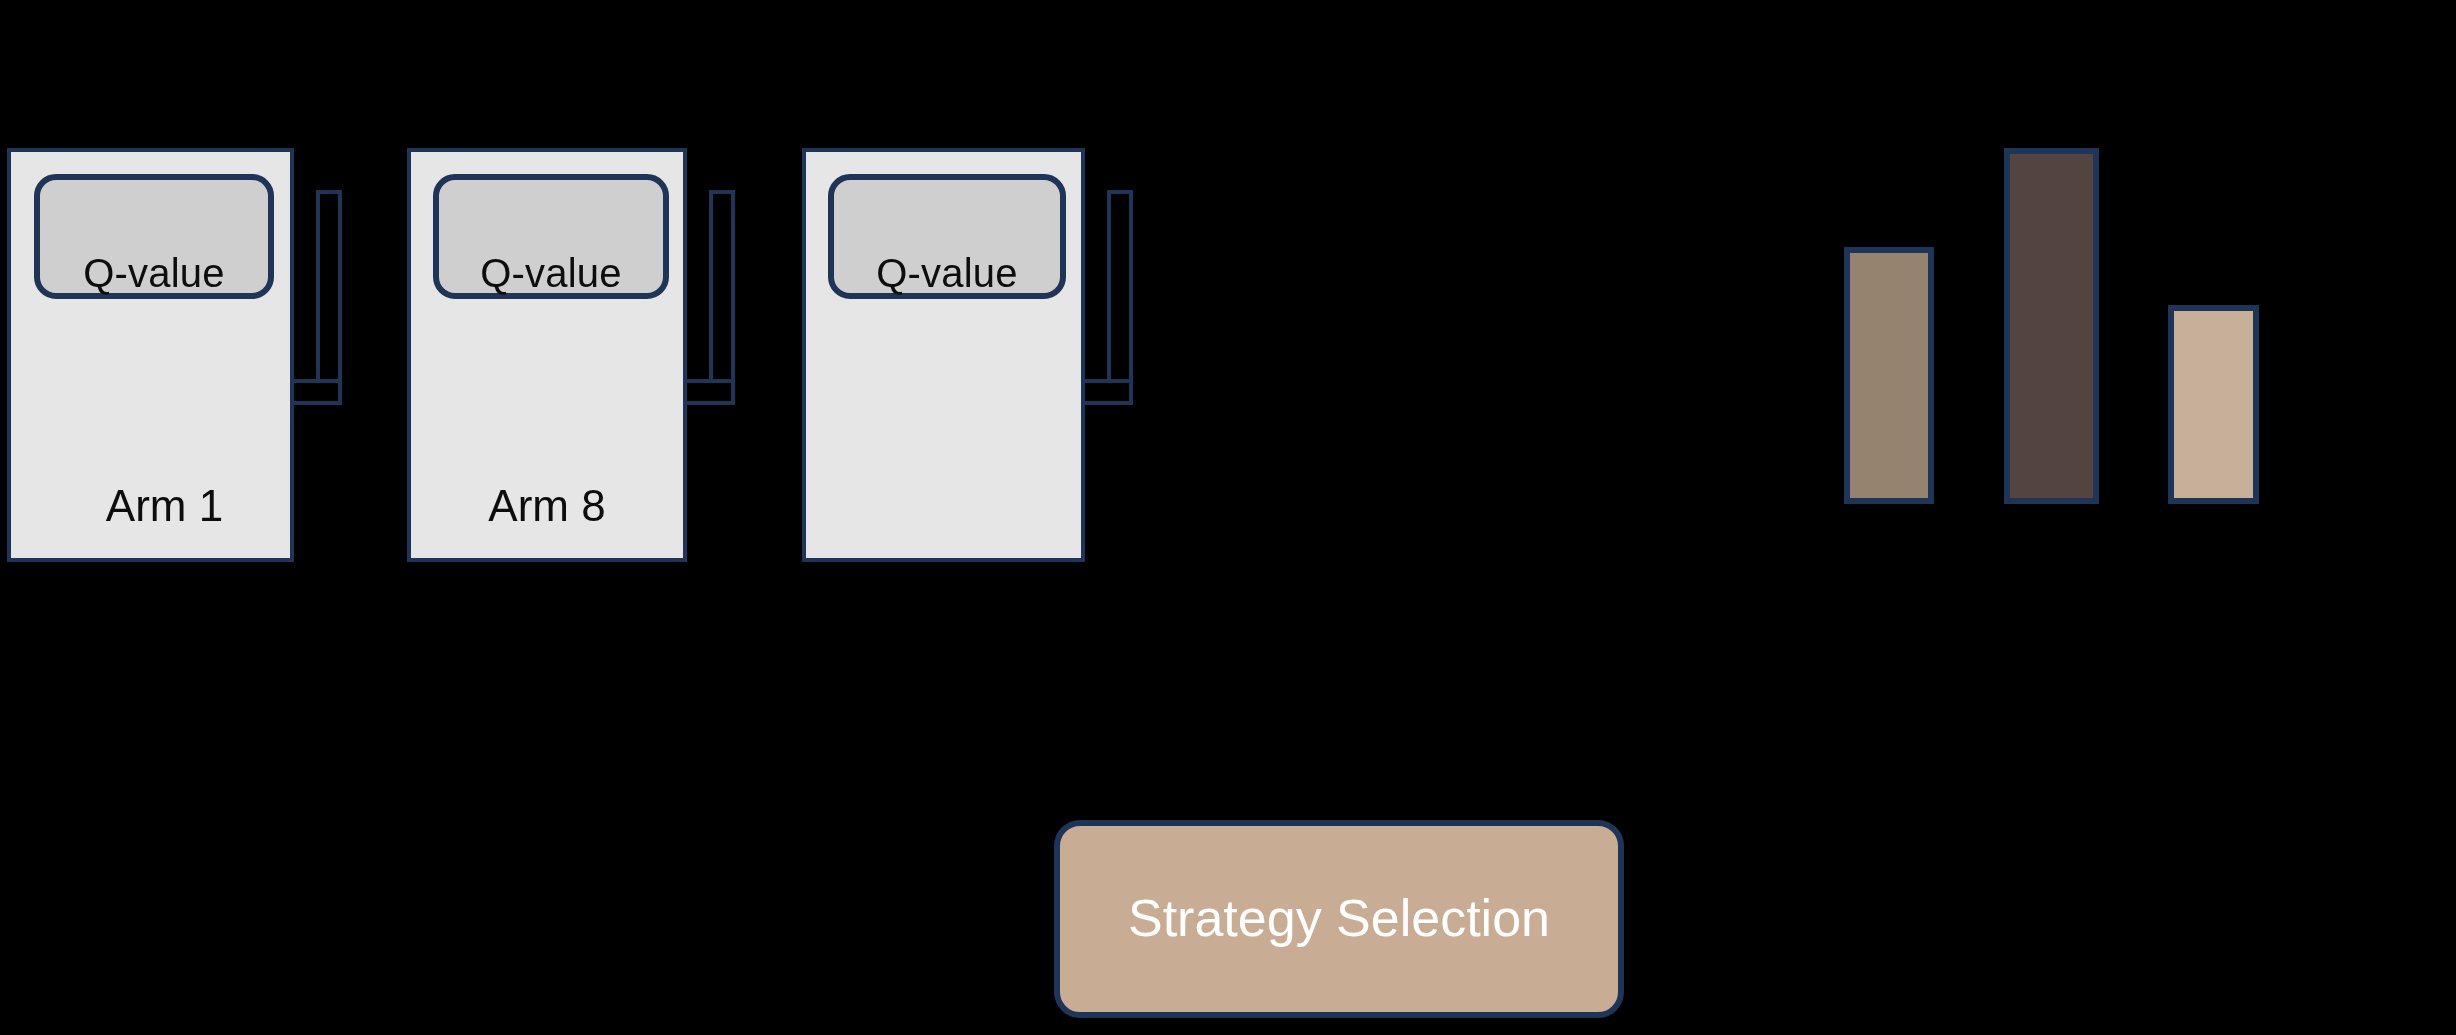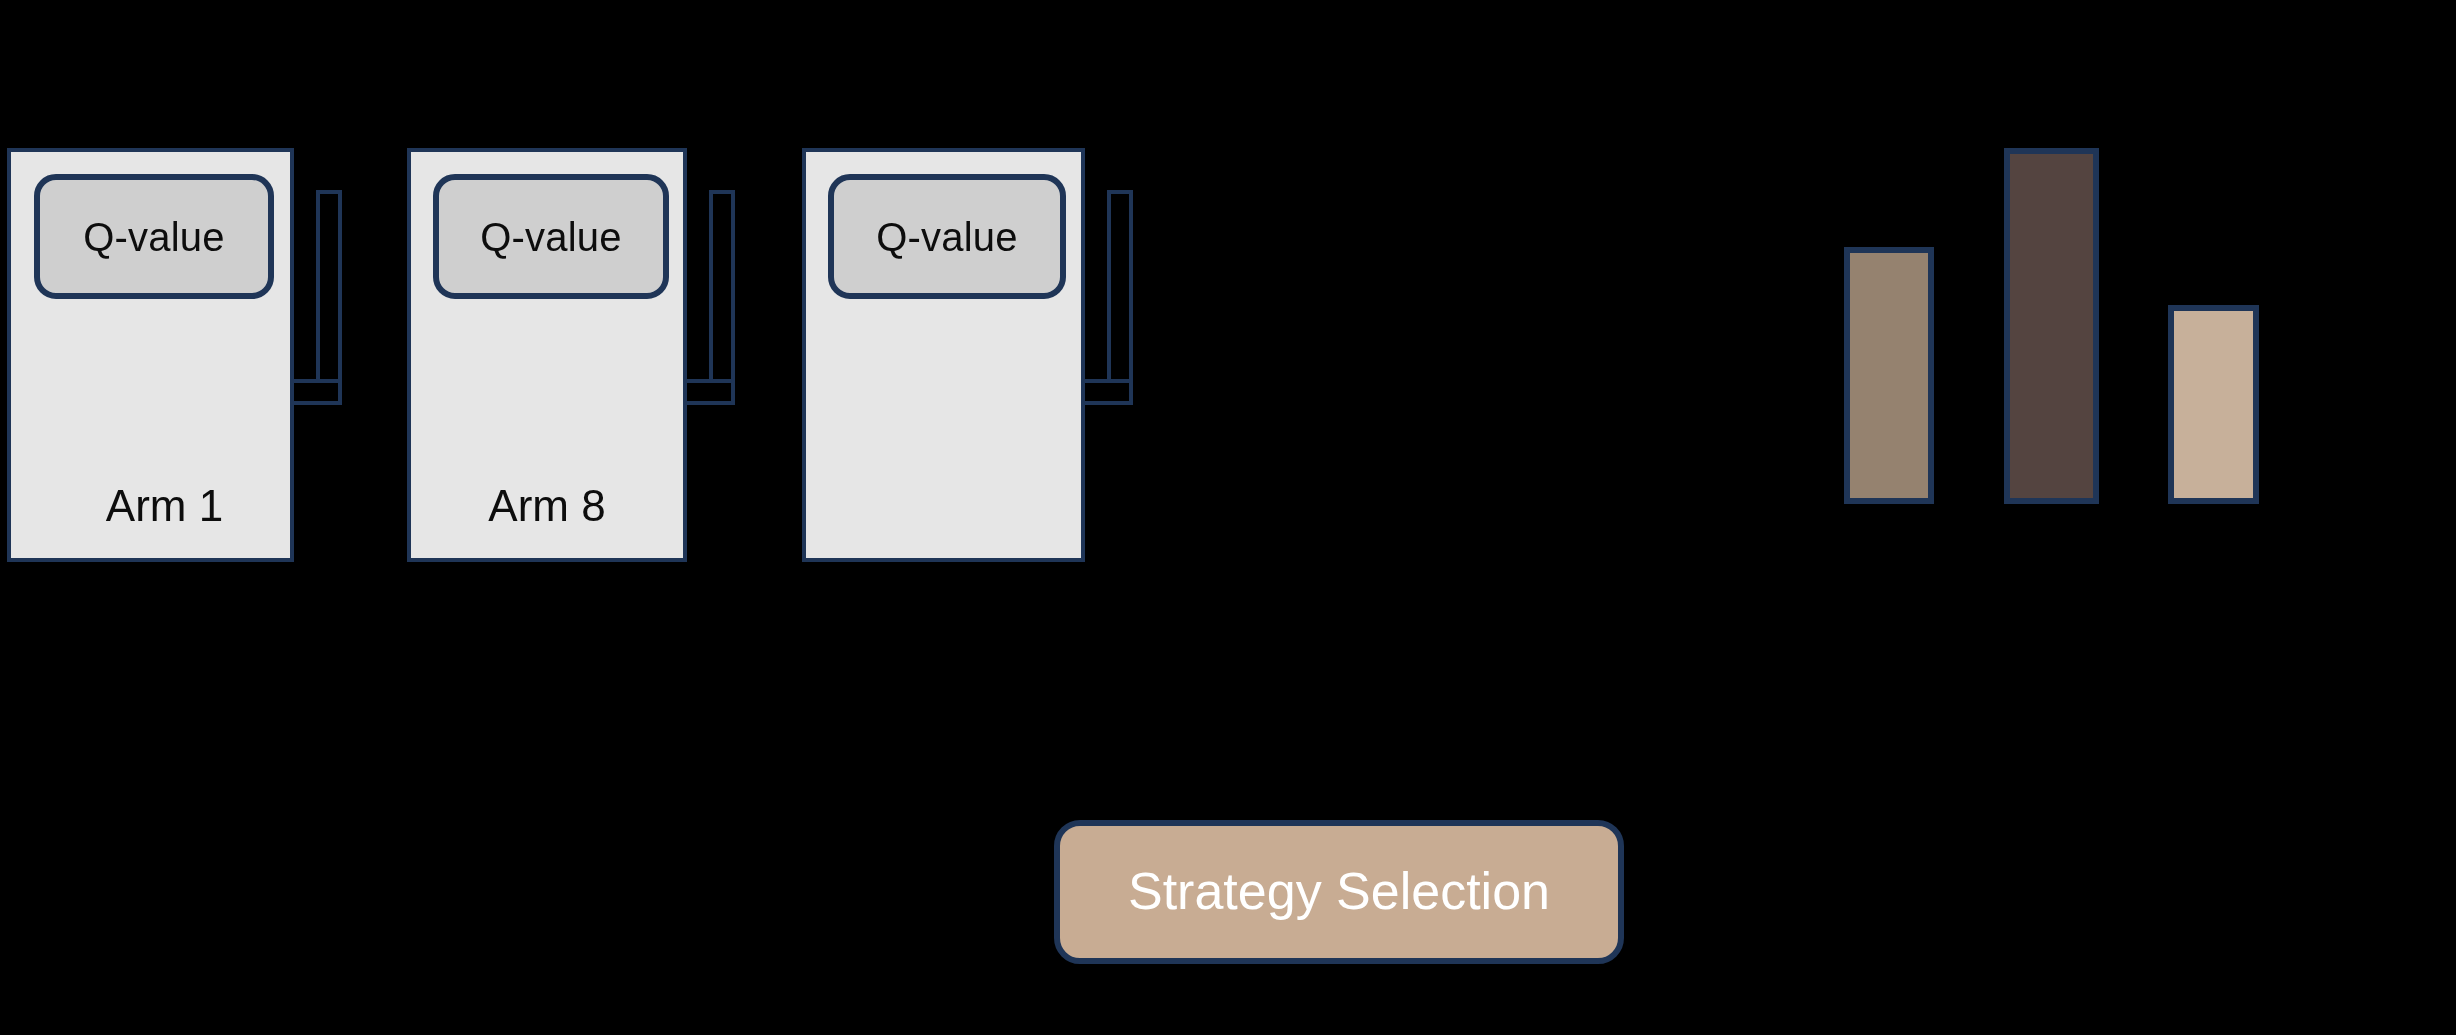--- a/index.html
+++ b/index.html
@@ -5,21 +5,21 @@
   html,body{margin:0;padding:0;background:#000;}
   body{width:2456px;height:1035px;position:relative;overflow:hidden;
        font-family:"Liberation Sans",sans-serif;}
   #stage{position:absolute;inset:0;width:2456px;height:1035px;background:#000000;}
 
   
   .arm-card{position:absolute;background:#e6e6e6;border:4px solid #1f3557;
             box-sizing:border-box;}
   .qpill{position:absolute;background:#cfcfcf;border:6px solid #1f3557;
          border-radius:22px;box-sizing:border-box;
-         display:flex;align-items:center;justify-content:center;}
+         display:flex;align-items:flex-end;justify-content:center;}
   .qpill span{font-size:40px;color:#0d0d0d;line-height:1;letter-spacing:.2px;}
   .arm-label{position:absolute;left:0;right:0;text-align:center;
              font-size:44px;color:#0d0d0d;line-height:1;}
 
   
   .conn{position:absolute;}
   .conn .vstem{position:absolute;top:0;width:26px;height:100%;
                border:4px solid #1f3557;border-bottom:none;box-sizing:border-box;
                background:#000;}
   .conn .foot{position:absolute;bottom:0;left:0;height:26px;
@@ -72,17 +72,17 @@
     <div class="vstem" style="left:22px;"></div>
     <div class="foot" style="width:48px;"></div>
   </div>
 
   <div style="position:absolute;left:1844px;top:148px;width:420px;height:356px;">
     <div class="bar" style="left:0px;top:99px;width:90px;height:257px;background:#95826f;"></div>
     <div class="bar" style="left:160px;top:0px;width:95px;height:356px;background:#544440;"></div>
     <div class="bar" style="left:324px;top:157px;width:91px;height:199px;background:#c7b09a;"></div>
   </div>
 
-  <div class="strategy-box" style="left:1054px;top:820px;width:570px;height:144px;gap:28px;">
+  <div class="strategy-box" style="left:1054px;top:820px;width:570px;height:198px;gap:28px;">
     <div class="line">Strategy Selection</div>
   </div>
 
 </div>
 
 </body></html>

